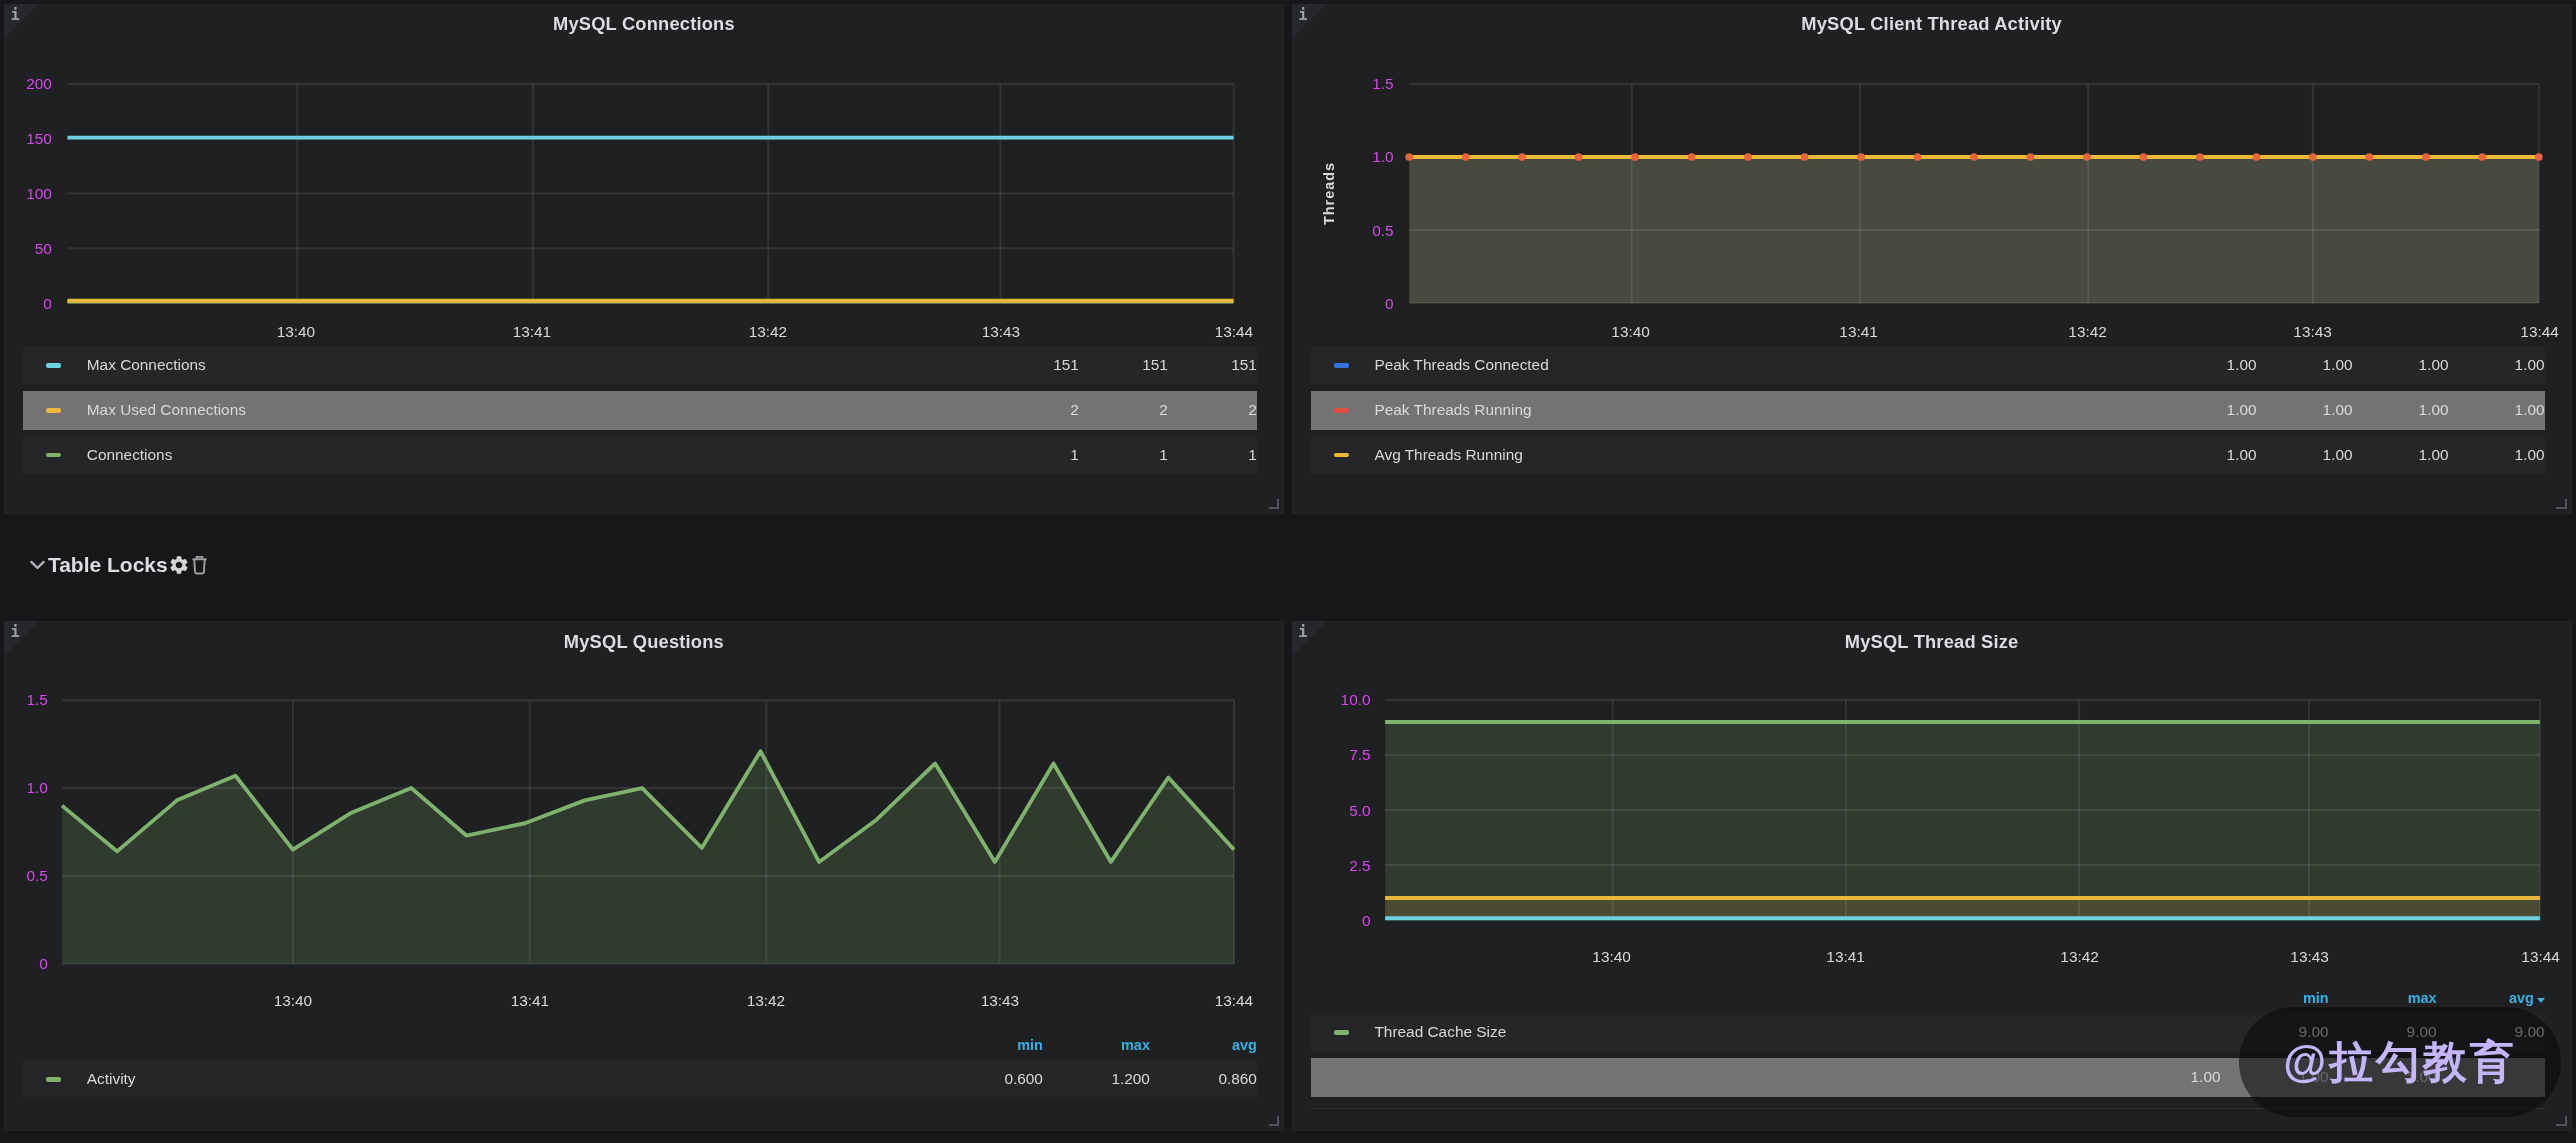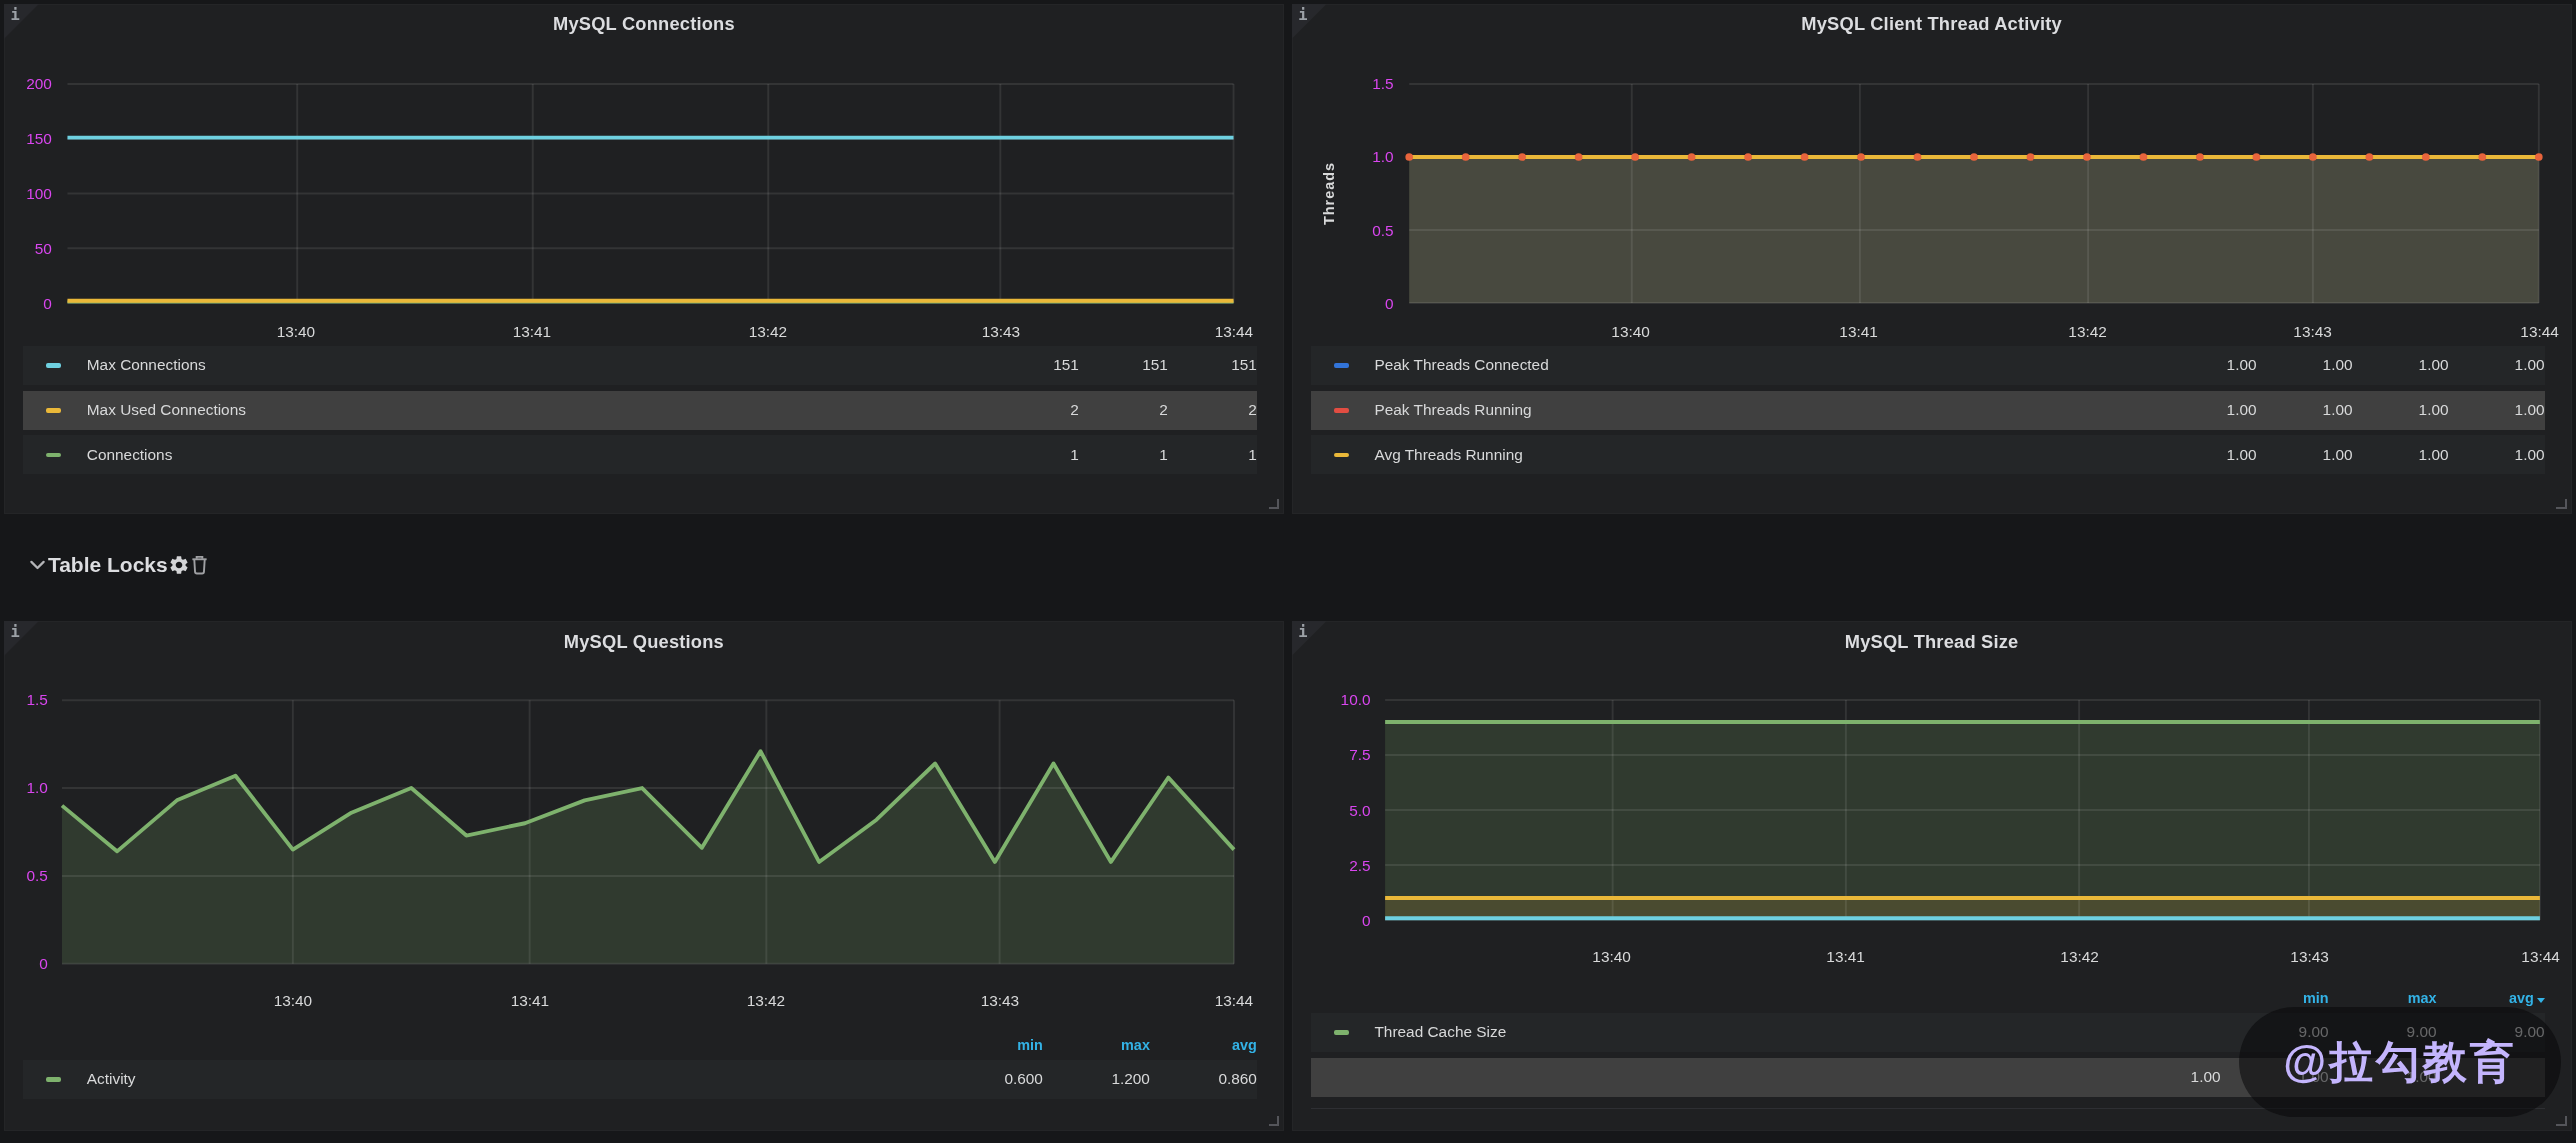--- a/index.html
+++ b/index.html
@@ -65,21 +65,21 @@
   .sort-caret {
     display:inline-block; width:0; height:0;
     border-left:4.8px solid transparent; border-right:4.8px solid transparent;
     border-top:5.8px solid #33b2e6; margin-left:2.9px;
   }
   .legend-row {
     display:grid; align-items:center;
     height:39px; margin-bottom:5.8px;
     background:#242628; padding-left:23px;
   }
-  .legend-row.alt { background:#404040; }
+  .legend-row.alt { background:#737373; }
   .series-cell { display:flex; align-items:center;gap:12px; }
   .swatch { width:15.4px; height:4.8px; border-radius:1.9px; flex:none; cursor:pointer; }
   .legend-label { font-size:15.4px; color:#d8d9da; margin-left:13.5px; cursor:pointer; }
   .legend-val { text-align:right; font-size:15.4px; color:#d8d9da; }
   .legend-divider::after {
     content:''; display:block; height:1px; background:#2e2f33; margin-top:11.6px;
   }
   .resize-handle {
     position:absolute; right:4.8px; bottom:4.8px;
     width:10.6px; height:10.6px;

